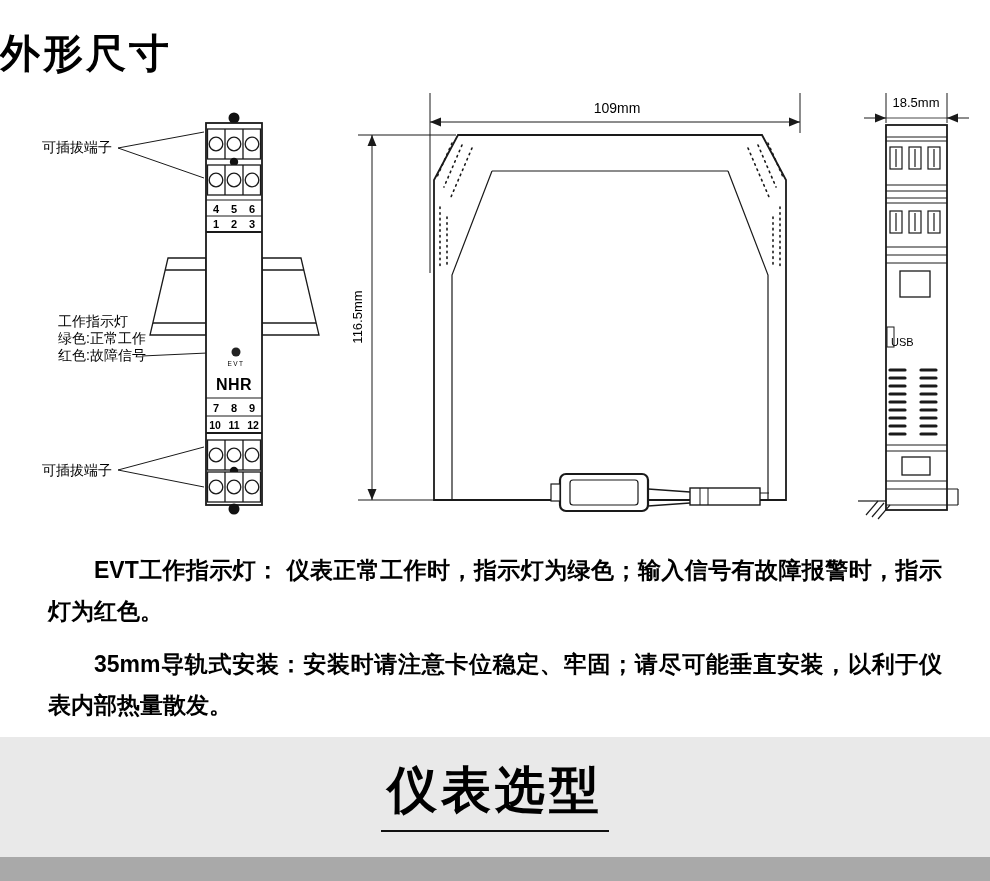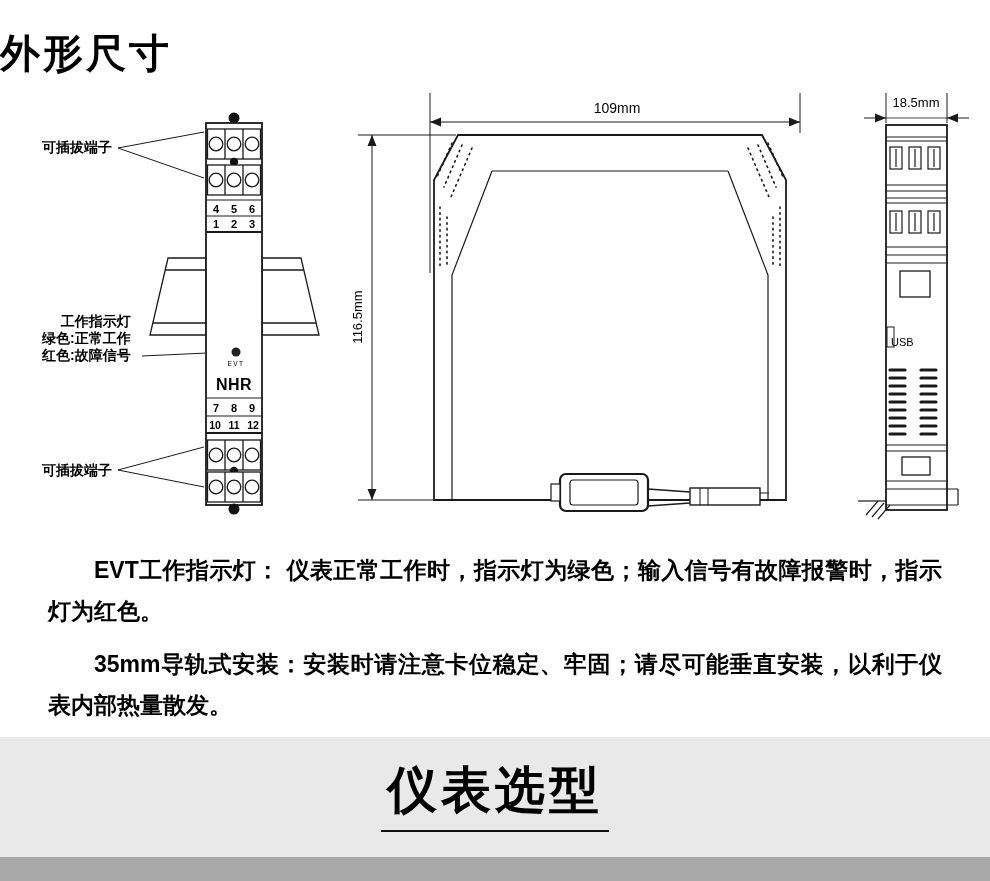--- a/index.html
+++ b/index.html
@@ -5,40 +5,40 @@
   html,body{margin:0;padding:0;background:#fff;}
   .page{position:relative;width:990px;height:881px;background:#fff;overflow:hidden;
         font-family:"Liberation Sans",sans-serif;color:#000;}
   .main-title{position:absolute;top:26px;left:0;width:100%;
         font-size:40px;font-weight:bold;letter-spacing:3px;}
   .diagram-svg{position:absolute;left:0;top:85px;}
   .svg-label{font-family:"Liberation Sans",sans-serif;fill:#000;}
   .digit{font-family:"Liberation Sans",sans-serif;font-weight:bold;font-size:11px;
         text-anchor:middle;fill:#000;}
   .digit-sm{font-size:10.5px;}
-  .cn-label{position:absolute;font-size:14px;line-height:17px;color:#000;white-space:nowrap;font-weight:bold;}
+  .cn-label{position:absolute;font-size:14px;line-height:17px;color:#000;white-space:nowrap;}
   .notes{position:absolute;left:0;top:538px;width:990px;box-sizing:border-box;padding:0 36px;}
   .notes p{margin:12px;font-size:23px;line-height:41px;font-weight:600;text-indent:2em;
         text-align:justify;}
   .footer-band{position:absolute;left:0;top:737px;width:990px;height:144px;
         background:#e9e9e9;text-align:center;}
   .footer-title{display:inline-block;margin-top:20px;font-size:50px;font-weight:bold;
         letter-spacing:4px;border-bottom:2px solid #111;padding:0 6px 6px 6px;}
   .footer-subtitle{font-size:21px;color:#3a3a3a;margin-top:0px;}
   .footer-strip{position:absolute;left:0;bottom:0;width:990px;height:24px;background:#a9a9a9;}
 </style>
 </head>
 <body>
 
 <div class="page">
 
   <div class="main-title">外形尺寸</div>
 
   <div class="cn-label" style="left:42px;top:139px;">可插拔端子</div>
-  <div class="cn-label" style="left:42px;top:313px;text-align:right;">
+  <div class="cn-label" style="left:58px;top:313px;">
     <div>工作指示灯</div>
     <div>绿色:正常工作</div>
     <div>红色:故障信号</div>
   </div>
   <div class="cn-label" style="left:42px;top:462px;">可插拔端子</div>
 
   <svg class="diagram-svg" width="990" height="450" viewBox="0 0 990 450">
 
     <g fill="#fff" stroke="#1a1a1a" stroke-width="1.3">
       <polygon points="168,173 206,173 206,250 150,250"></polygon>

